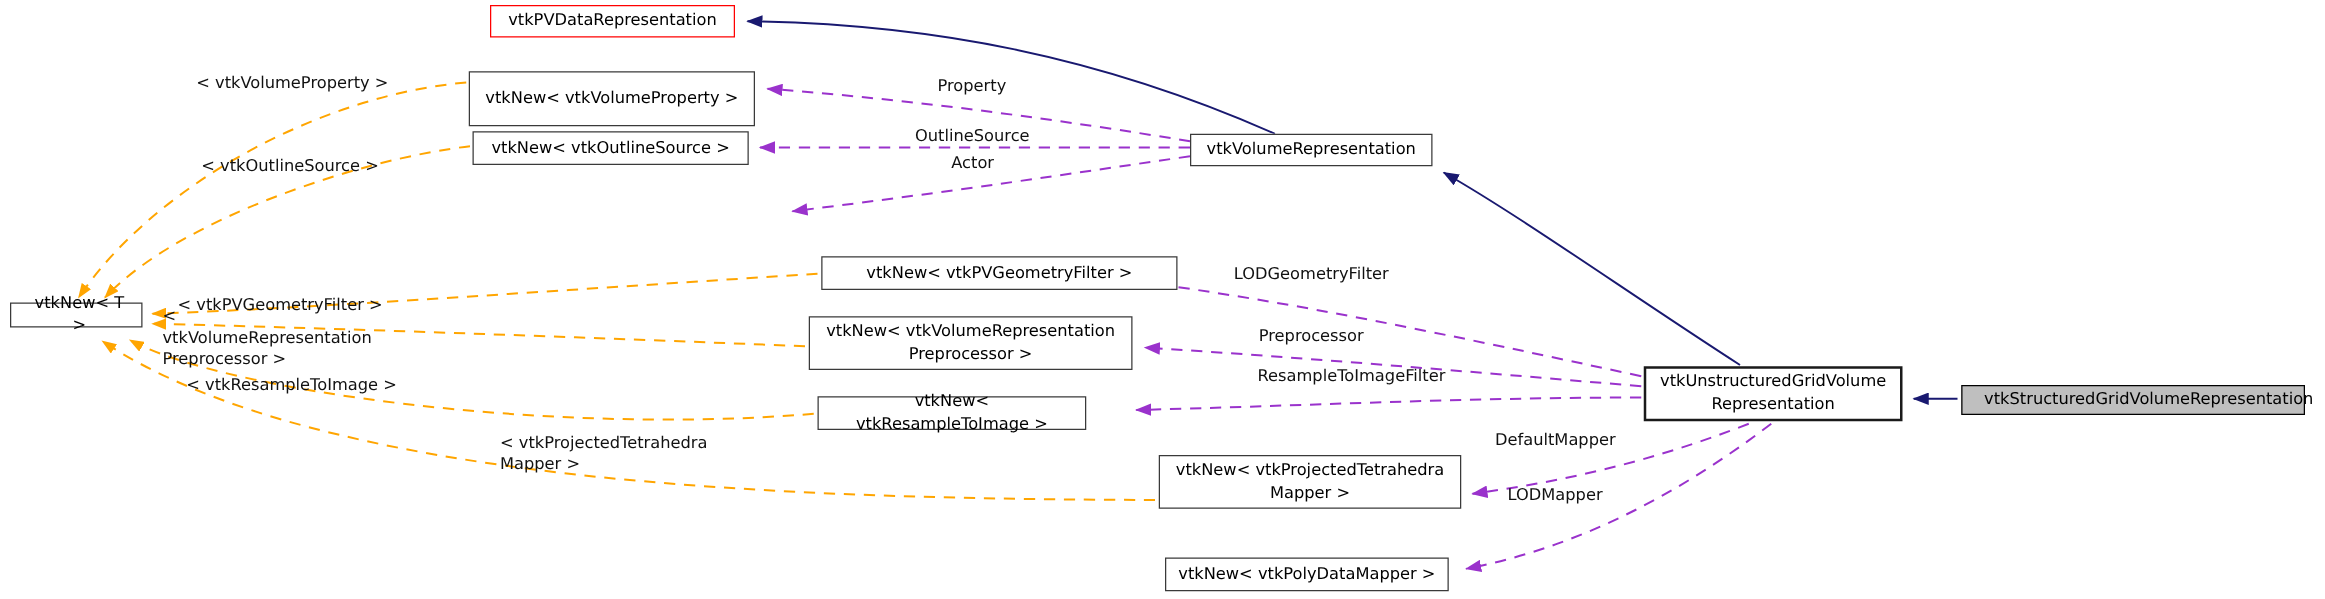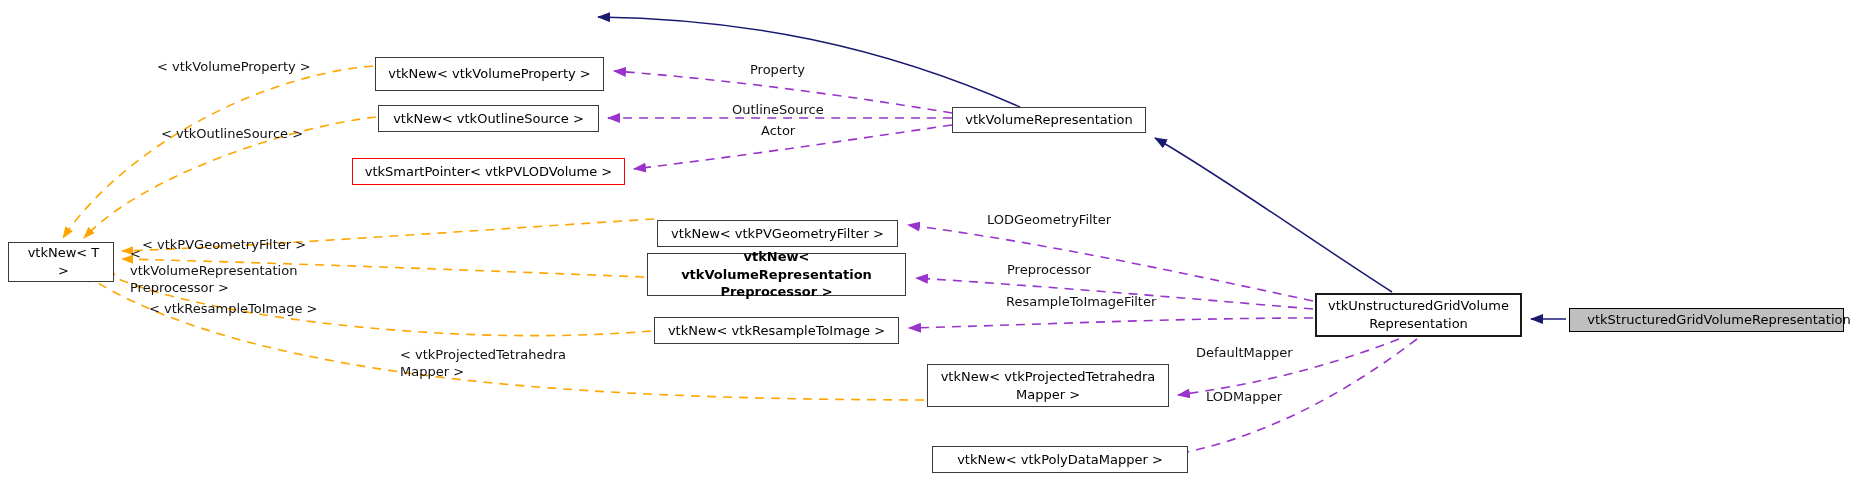--- a/index.html
+++ b/index.html
@@ -68,40 +68,40 @@
     <path class="edge use" d="M 1417,339 C 1342,396 1262,438 1173,455" marker-end="url(#arrow-use)"></path>
 
     <path class="edge tpl" d="M 373,66 C 255,76 122,150 63,238" marker-end="url(#arrow-tpl)"></path>
     <path class="edge tpl" d="M 376,117 C 288,127 142,176 84,238" marker-end="url(#arrow-tpl)"></path>
     <path class="edge tpl" d="M 654,219 C 480,230 245,247 122,251" marker-end="url(#arrow-tpl)"></path>
     <path class="edge tpl" d="M 644,277 C 470,270 252,262 122,259" marker-end="url(#arrow-tpl)"></path>
     <path class="edge tpl" d="M 651,331 C 440,349 175,312 104,272" marker-end="url(#arrow-tpl)"></path>
     <path class="edge tpl" d="M 924,400 C 630,399 255,388 82,273" marker-end="url(#arrow-tpl)"></path>
   </svg>
 
-  <div class="node" style="left:8px;top:242px;width:106px;height:40px;padding-left:12px;">vtkNew&lt; T &gt;</div>
+  <div class="node" style="left:8px;top:242px;width:106px;height:20px;padding-left:12px;">vtkNew&lt; T &gt;</div>
 
+  <div class="node red" style="left:392px;top:4px;width:196px;height:26px;">vtkPVDataRepresentation</div>
 
-  <div class="node" style="left:375px;top:57px;width:229px;height:34px;">vtkNew&lt; vtkVolumeProperty &gt;</div>
+  <div class="node" style="left:375px;top:57px;width:229px;height:44px;">vtkNew&lt; vtkVolumeProperty &gt;</div>
 
   <div class="node" style="left:378px;top:105px;width:221px;height:27px;">vtkNew&lt; vtkOutlineSource &gt;</div>
 
-  <div class="node red" style="left:352px;top:158px;width:273px;height:27px;">vtkSmartPointer&lt; vtkPVLODVolume &gt;</div>
 
-  <div class="node" style="left:657px;top:205px;width:241px;height:27px;margin-top:15px;">vtkNew&lt; vtkPVGeometryFilter &gt;</div>
+  <div class="node" style="left:657px;top:205px;width:285px;height:27px;">vtkNew&lt; vtkPVGeometryFilter &gt;</div>
 
-  <div class="node" style="left:647px;top:253px;width:259px;height:43px;font-weight:bold;">vtkNew&lt; vtkVolumeRepresentation
+  <div class="node" style="left:647px;top:253px;width:259px;height:43px;">vtkNew&lt; vtkVolumeRepresentation
 Preprocessor &gt;</div>
 
-  <div class="node" style="left:654px;top:317px;width:245px;height:27px;">vtkNew&lt; vtkResampleToImage &gt;</div>
+  <div class="node" style="left:654px;top:317px;width:215px;height:27px;">vtkNew&lt; vtkResampleToImage &gt;</div>
 
   <div class="node" style="left:927px;top:364px;width:242px;height:43px;">vtkNew&lt; vtkProjectedTetrahedra
 Mapper &gt;</div>
 
-  <div class="node" style="left:932px;top:446px;width:256px;height:27px;">vtkNew&lt; vtkPolyDataMapper &gt;</div>
+  <div class="node" style="left:932px;top:446px;width:227px;height:27px;">vtkNew&lt; vtkPolyDataMapper &gt;</div>
 
   <div class="node" style="left:952px;top:107px;width:194px;height:26px;">vtkVolumeRepresentation</div>
 
   <div class="node bold-border" style="left:1315px;top:293px;width:207px;height:44px;">vtkUnstructuredGridVolume
 Representation</div>
 
   <div class="node gray" style="left:1569px;top:308px;width:275px;height:24px;padding-left:32px;">vtkStructuredGridVolumeRepresentation</div>
 
   <div class="elabel" style="left:750px;top:62px;">Property</div>
   <div class="elabel" style="left:732px;top:102px;">OutlineSource</div>

